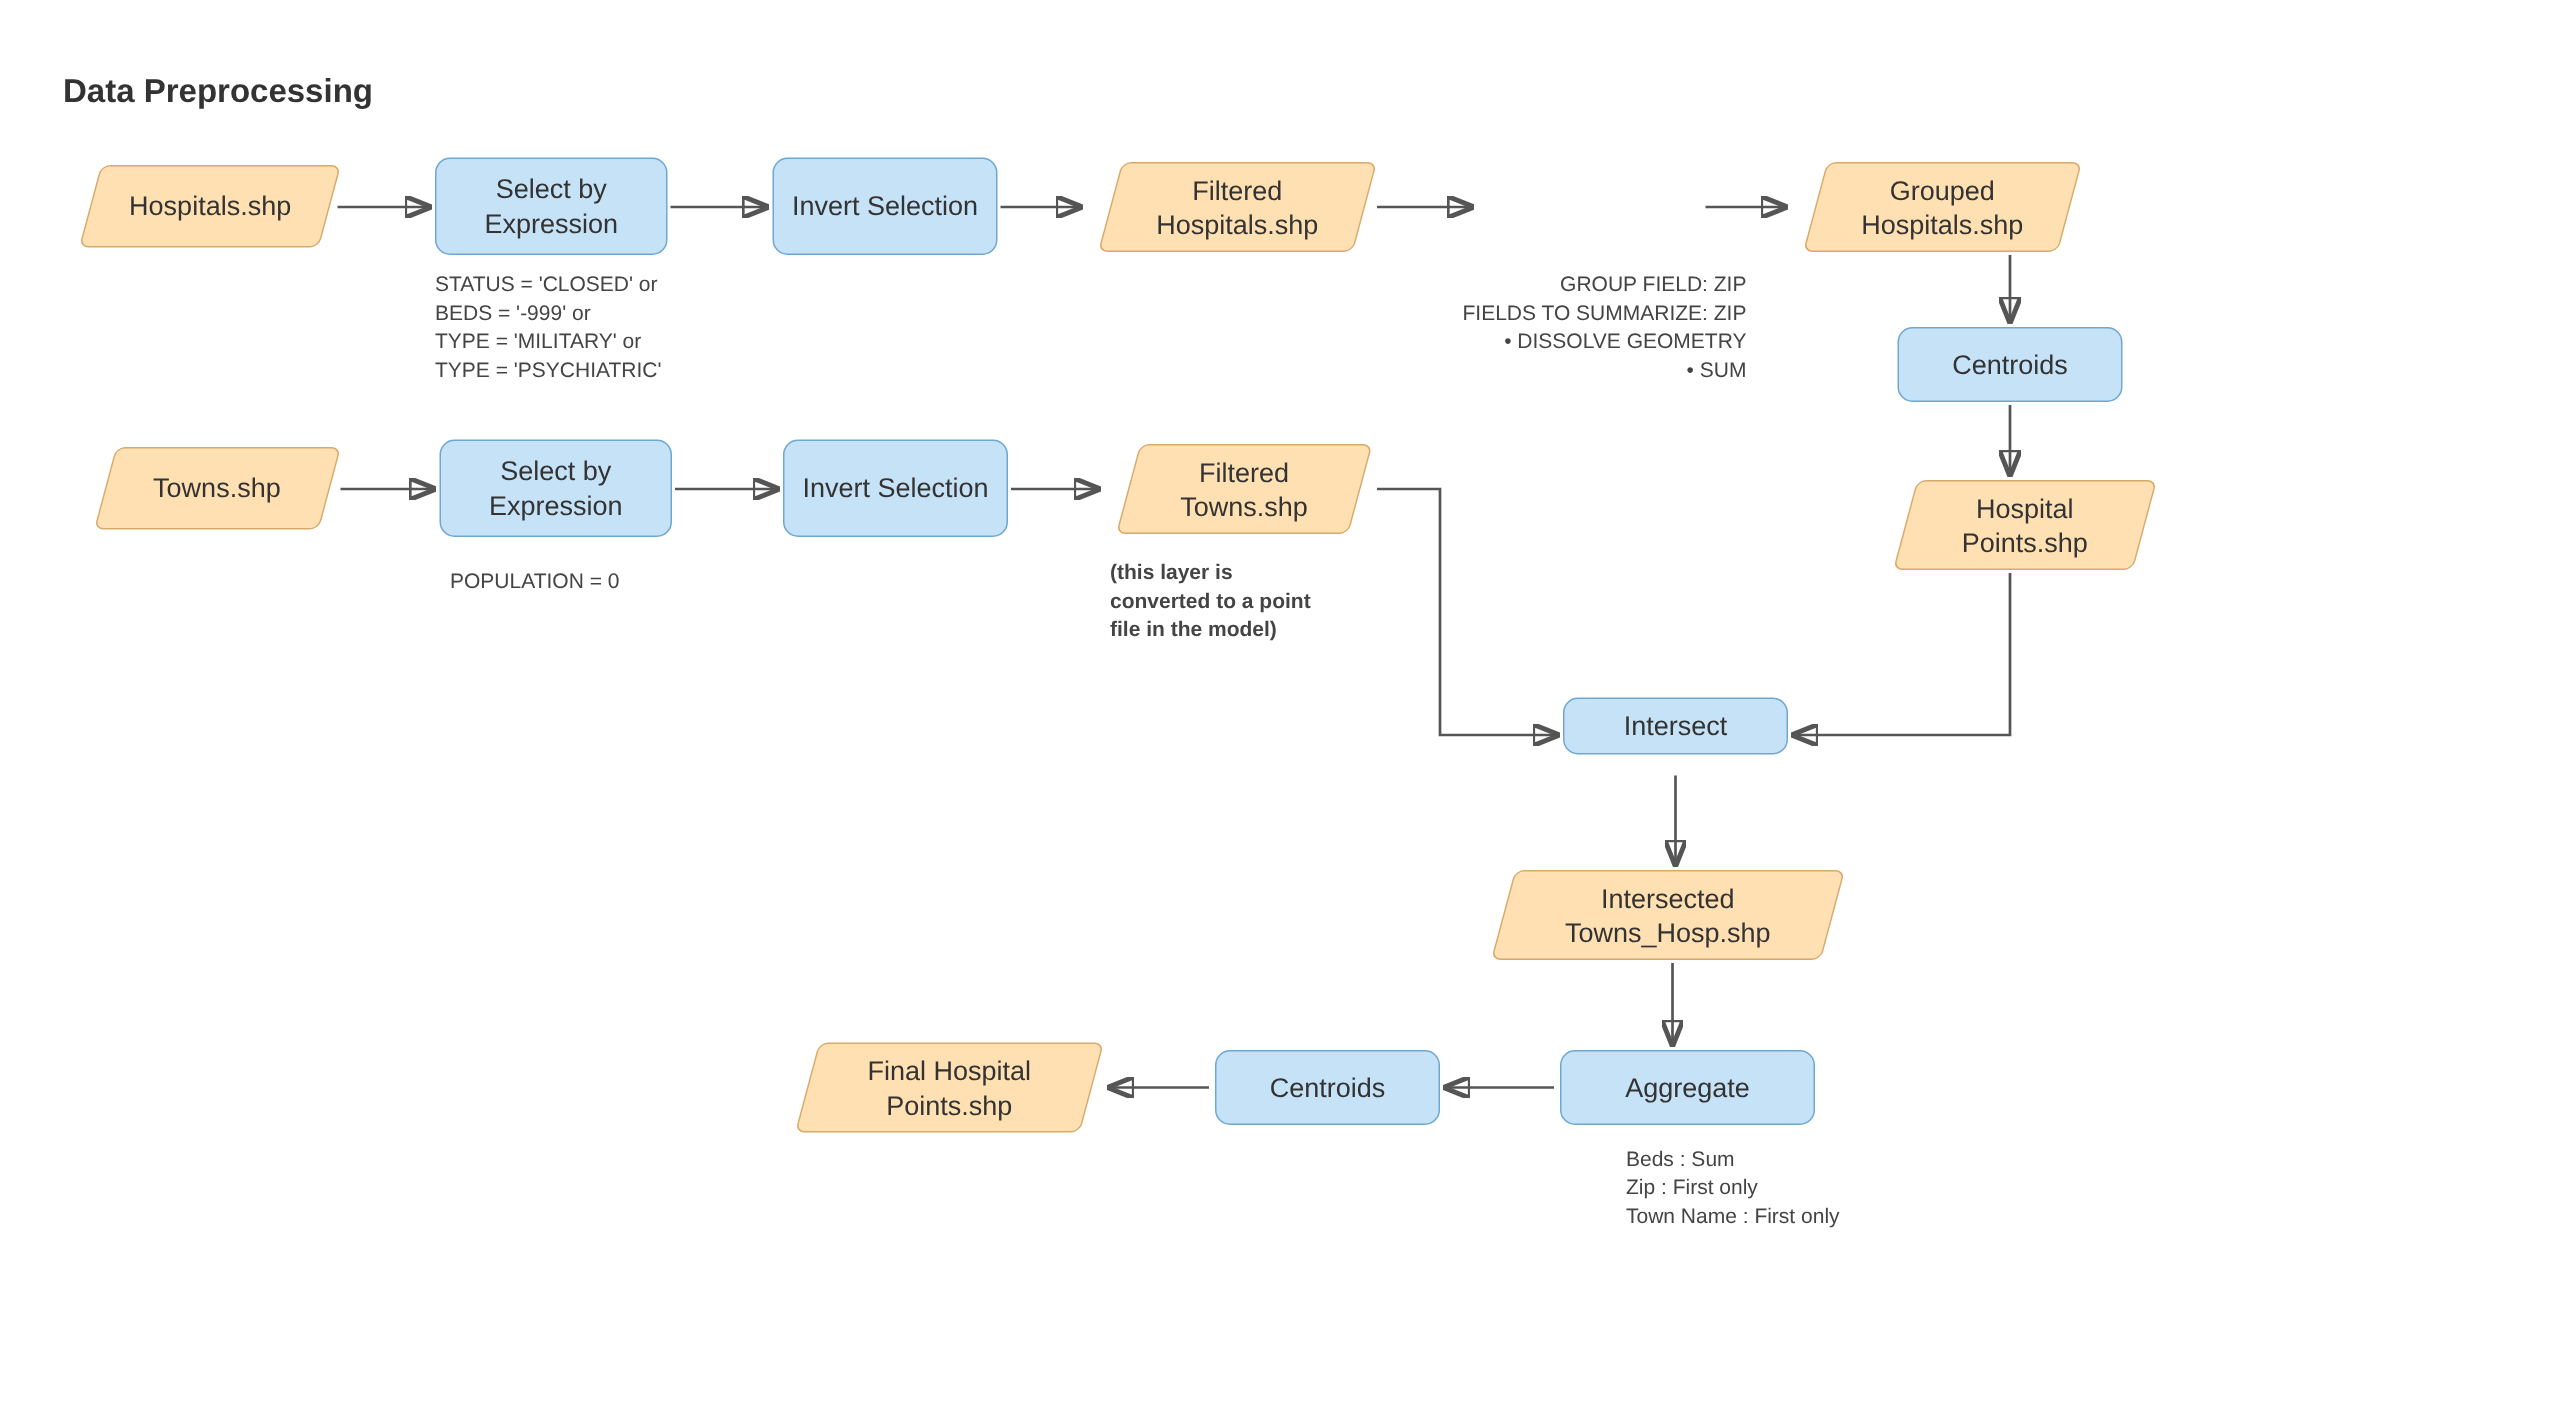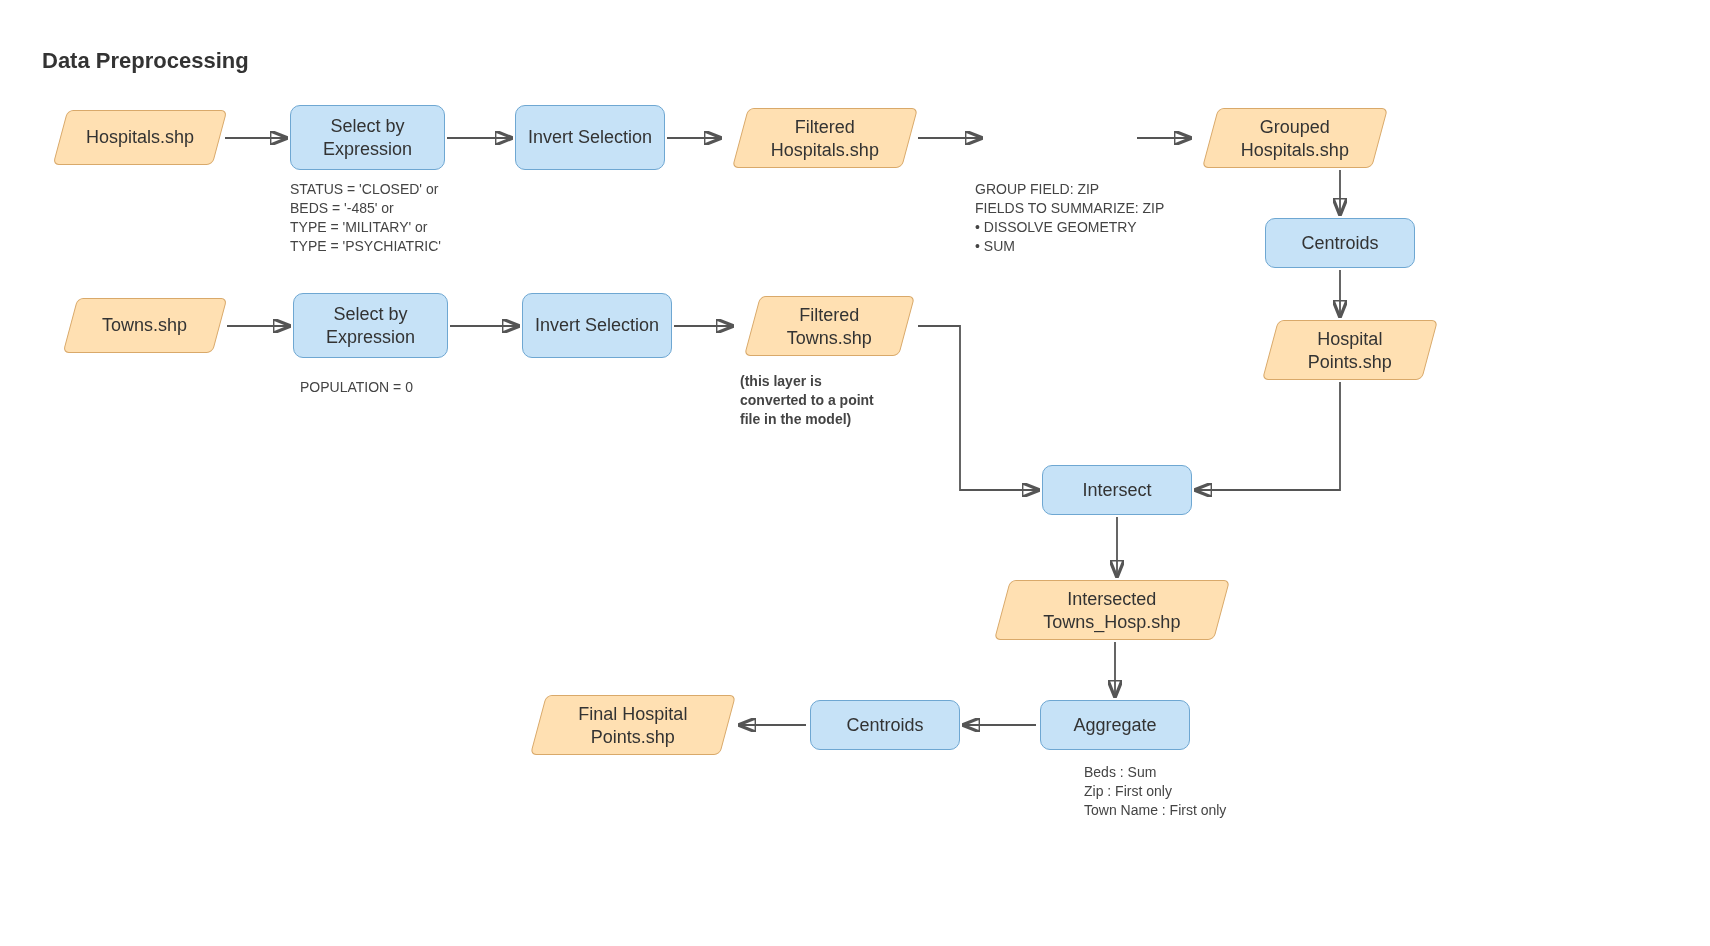--- a/index.html
+++ b/index.html
@@ -81,35 +81,35 @@
 
   <div class="node data" style="left:60px; top:110px; width:160px; height:55px;">
     <span>Hospitals.shp</span>
   </div>
 
   <div class="node process" style="left:290px; top:105px; width:155px; height:65px;">
     <span>Select by
 Expression</span>
   </div>
   <div class="caption" style="left:290px; top:180px;">STATUS = 'CLOSED' or
-BEDS = '-485' or
+BEDS = '-999' or
 TYPE = 'MILITARY' or
 TYPE = 'PSYCHIATRIC'</div>
 
   <div class="node process" style="left:515px; top:105px; width:150px; height:65px;">
     <span>Invert
 Selection</span>
   </div>
 
   <div class="node data" style="left:740px; top:108px; width:170px; height:60px;">
     <span>Filtered
 Hospitals.shp</span>
   </div>
 
-  <div class="caption" style="left:975px; top:180px;">GROUP FIELD: ZIP
+  <div class="caption" style="left:975px; top:180px;text-align:right;">GROUP FIELD: ZIP
 FIELDS TO SUMMARIZE: ZIP
 • DISSOLVE GEOMETRY
 • SUM</div>
 
   <div class="node data" style="left:1210px; top:108px; width:170px; height:60px;">
     <span>Grouped
 Hospitals.shp</span>
   </div>
 
   <div class="node process" style="left:1265px; top:218px; width:150px; height:50px;">
@@ -137,30 +137,30 @@
   </div>
 
   <div class="node data" style="left:752px; top:296px; width:155px; height:60px;">
     <span>Filtered
 Towns.shp</span>
   </div>
   <div class="caption bold" style="left:740px; top:372px;">(this layer is
 converted to a point
 file in the model)</div>
 
-  <div class="node process" style="left:1042px; top:465px; width:150px; height:50px;">
+  <div class="node process" style="left:1042px; top:465px; width:150px; height:38px;">
     <span>Intersect</span>
   </div>
 
   <div class="node data" style="left:1002px; top:580px; width:220px; height:60px;">
     <span>Intersected
 Towns_Hosp.shp</span>
   </div>
 
-  <div class="node process" style="left:1040px; top:700px; width:150px; height:50px;align-items:center;">
+  <div class="node process" style="left:1040px; top:700px; width:170px; height:50px;align-items:center;">
     <span>Aggregate</span>
   </div>
   <div class="caption" style="left:1040px; top:763px;margin-left:44px;">Beds : Sum
 Zip : First only
 Town Name : First only</div>
 
   <div class="node process" style="left:810px; top:700px; width:150px; height:50px;">
     <span>Centroids</span>
   </div>
 

